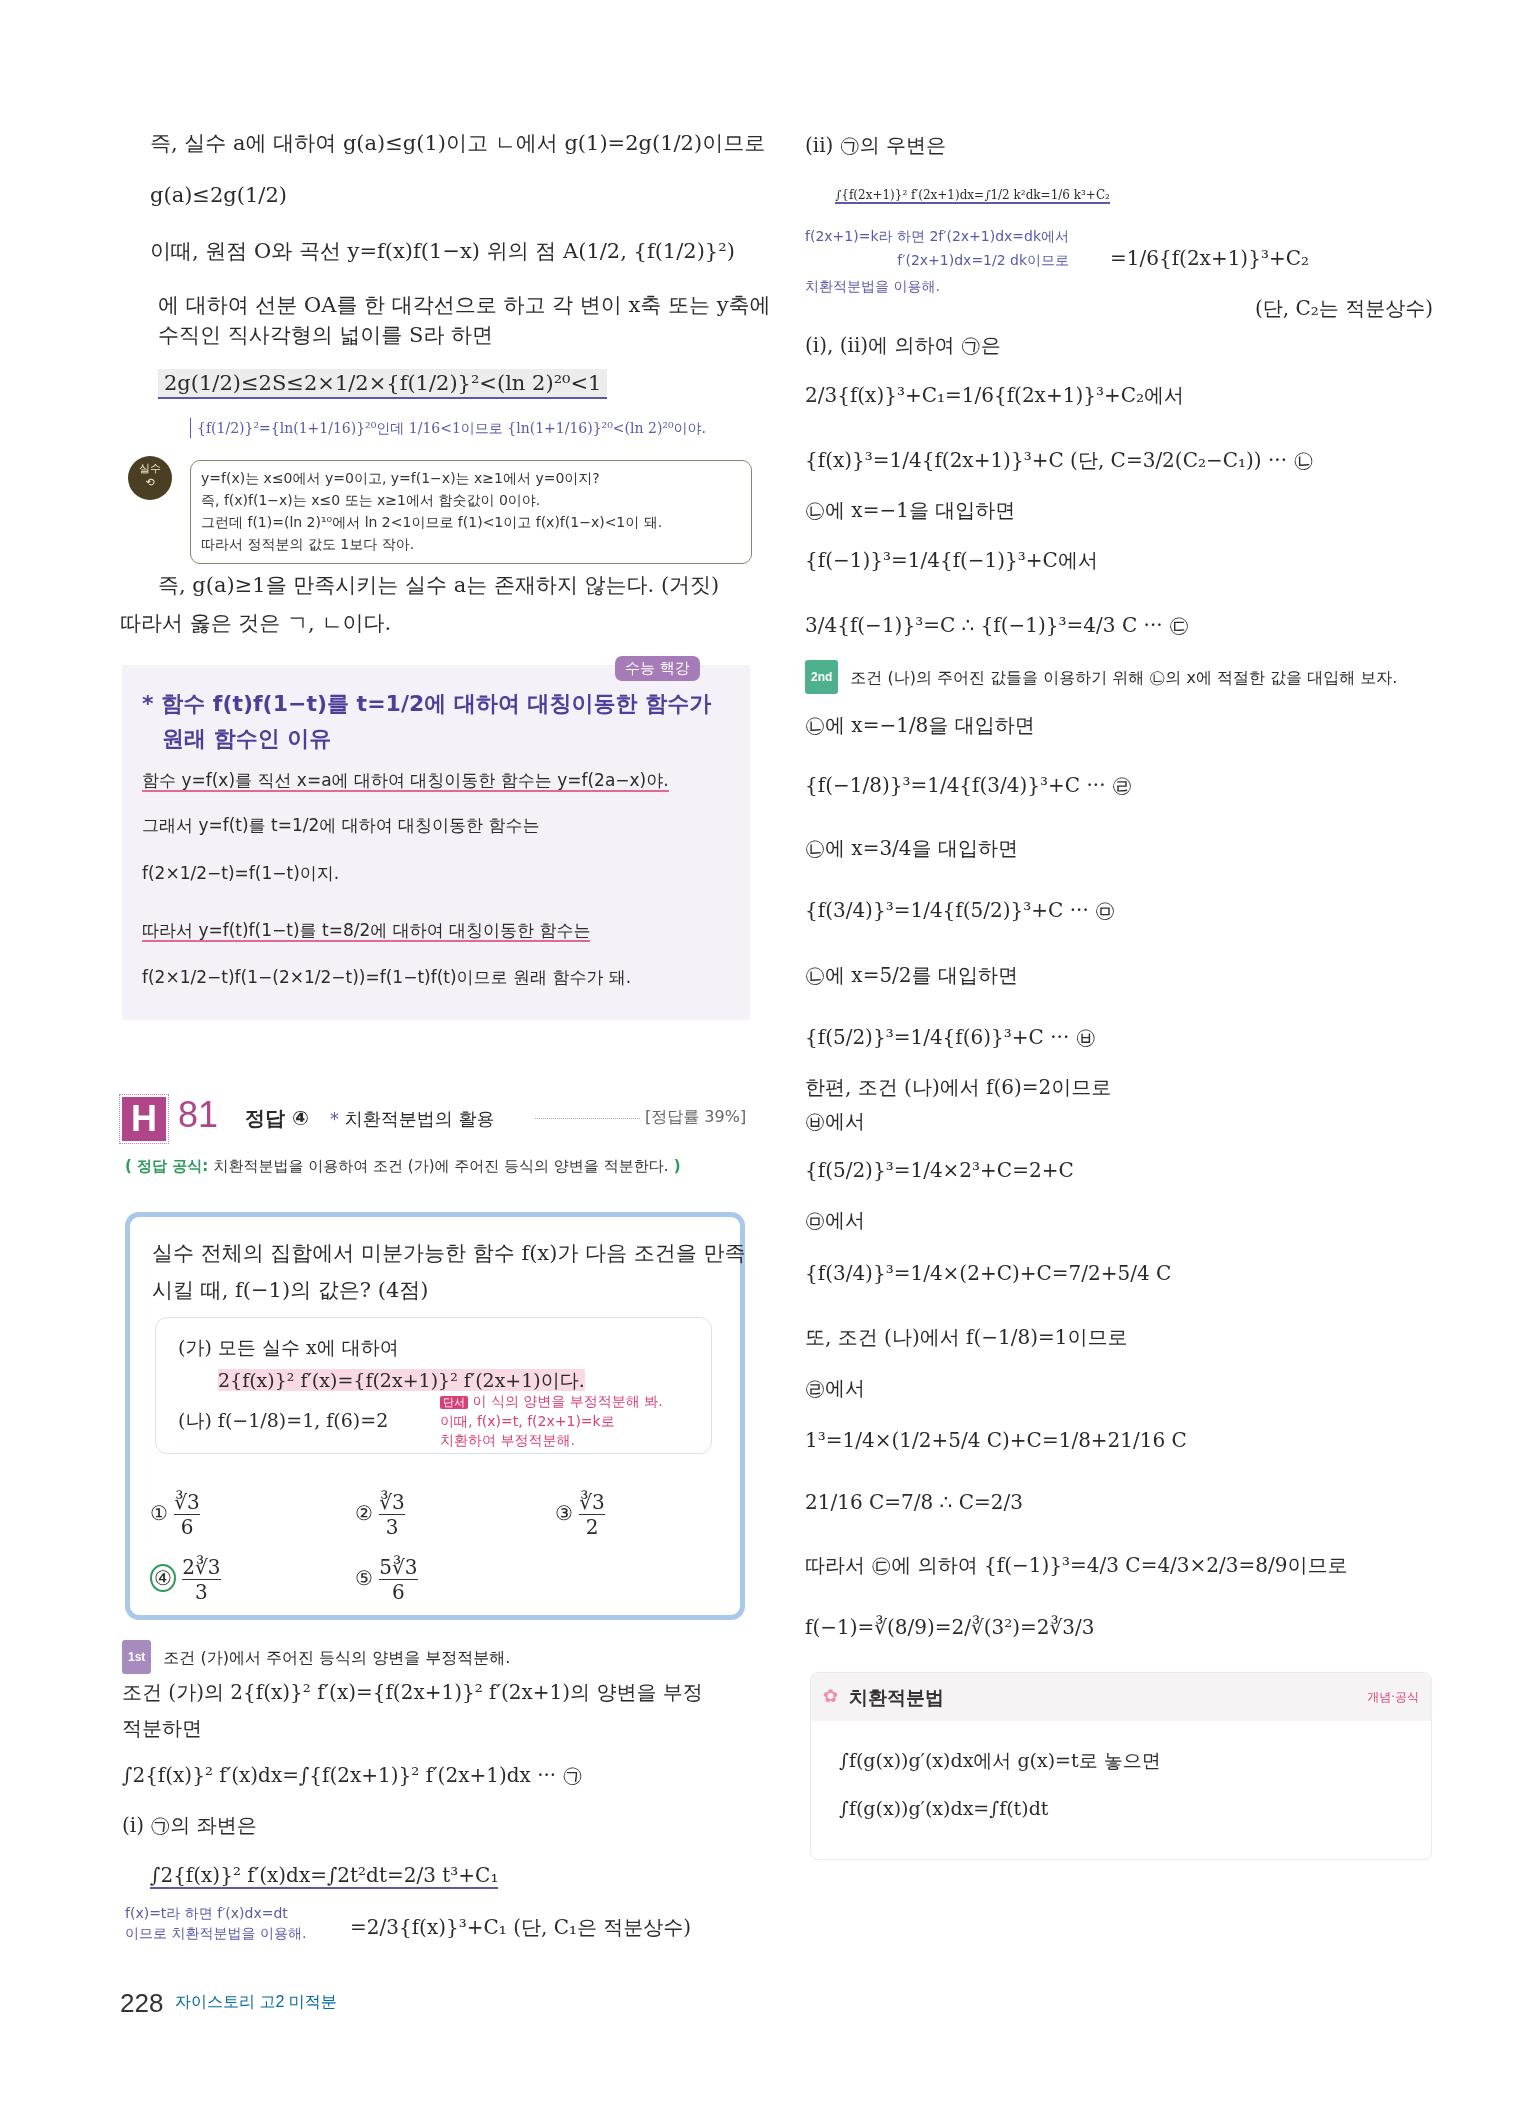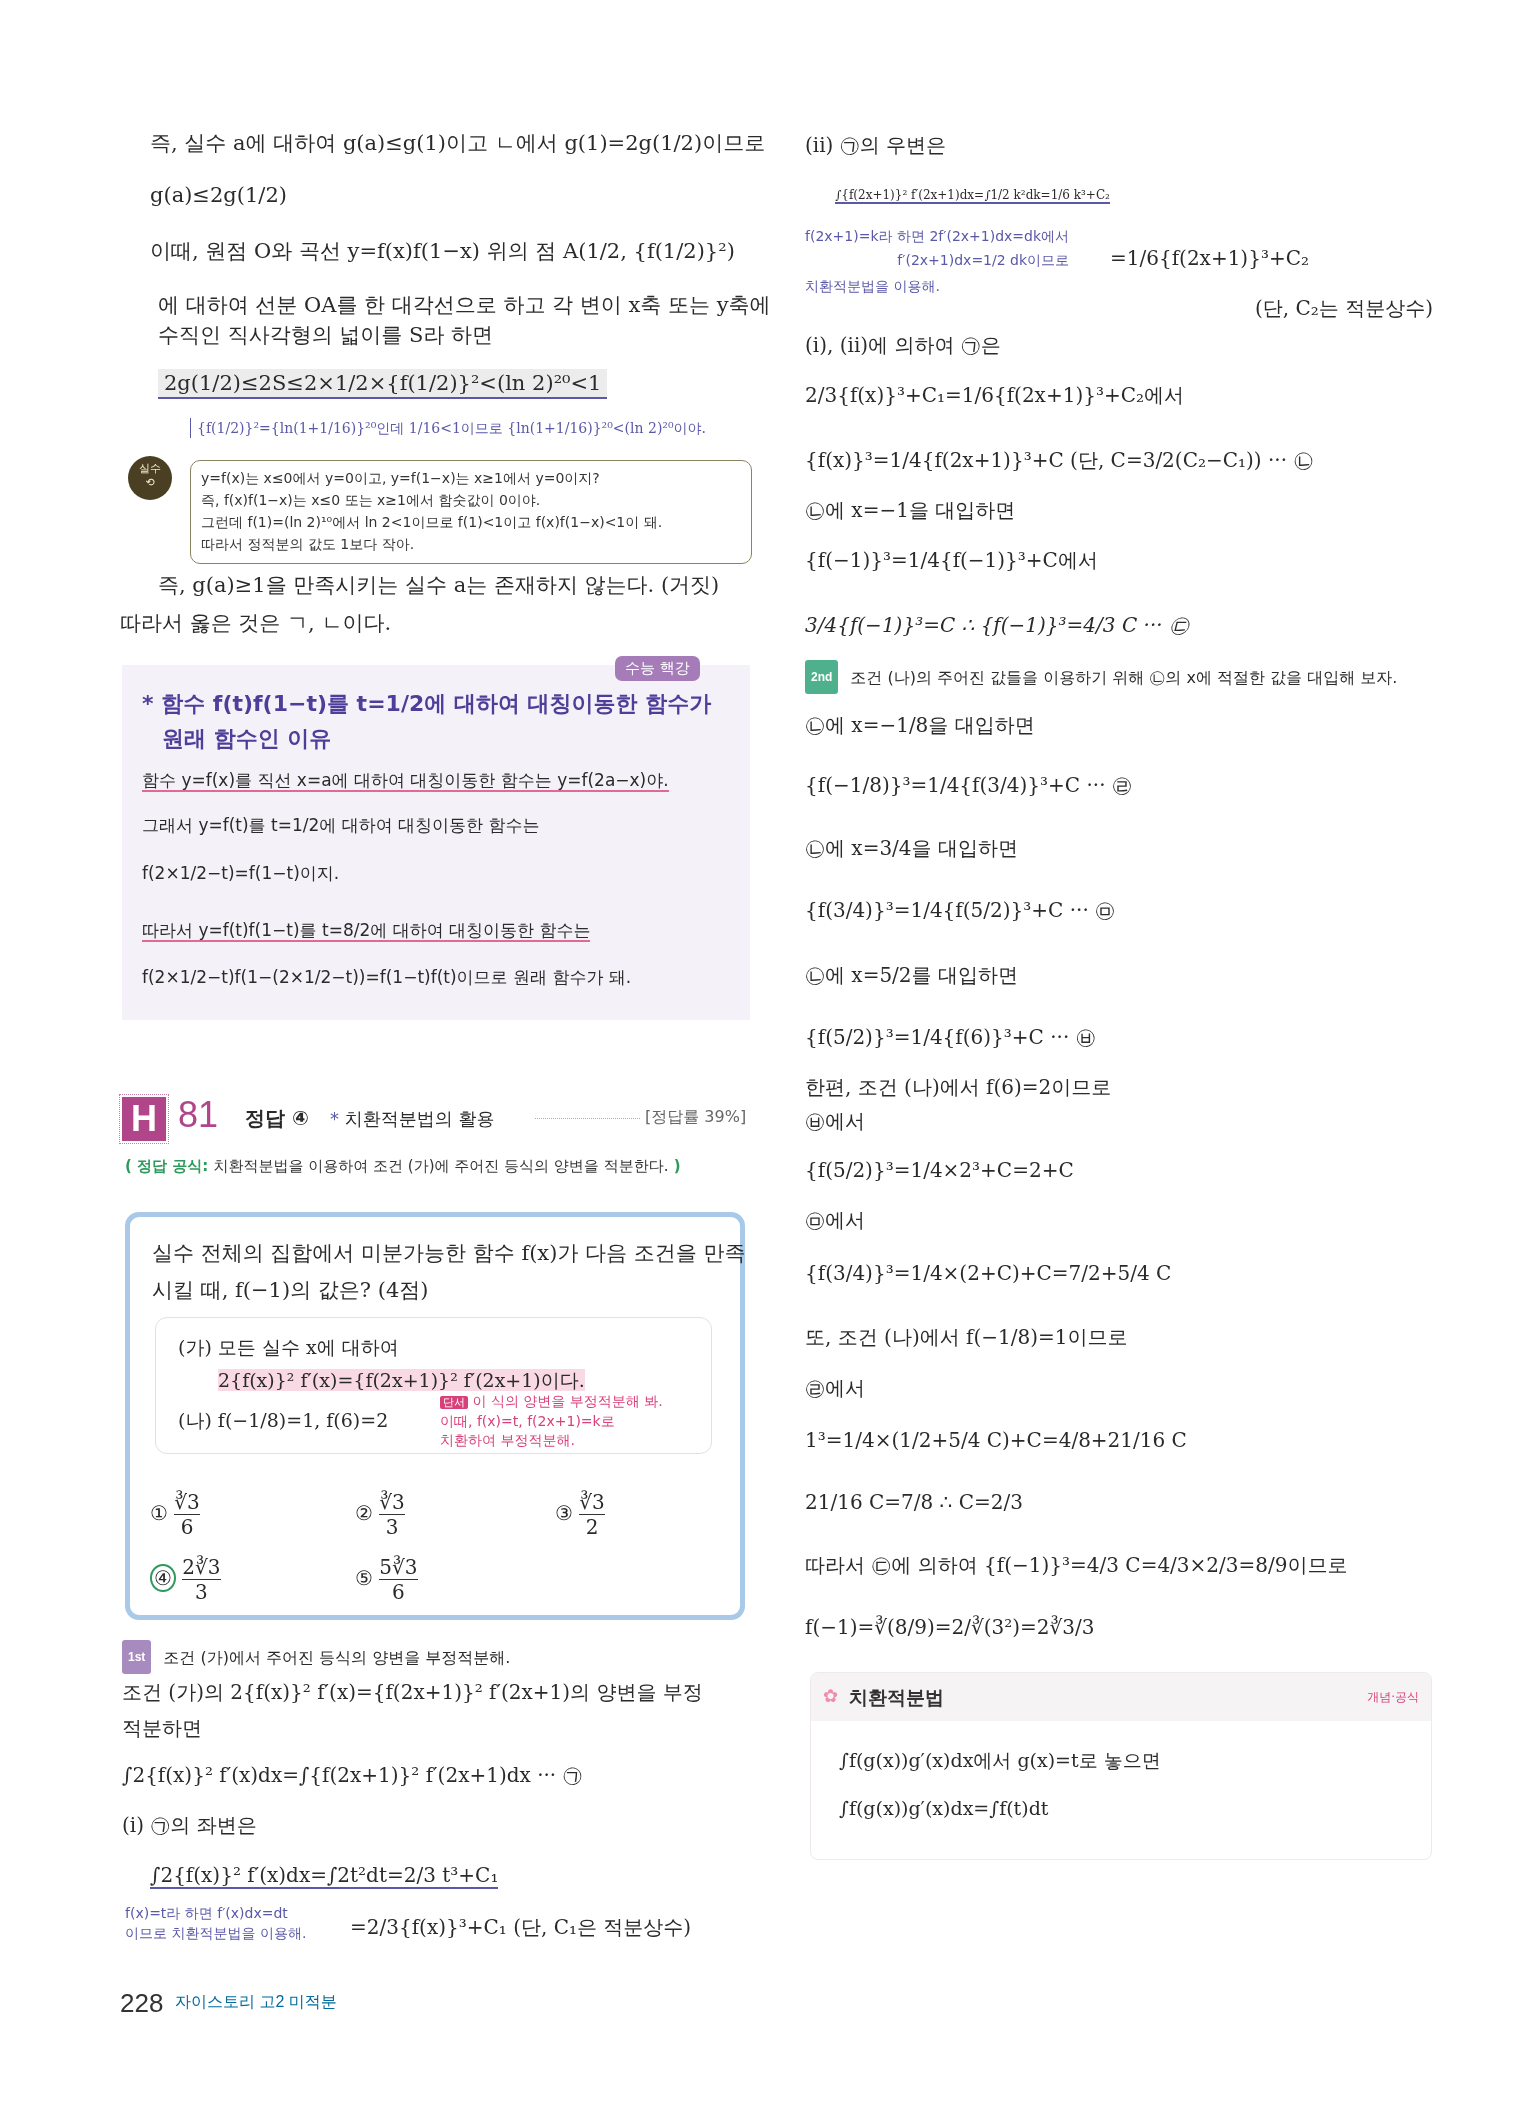--- a/index.html
+++ b/index.html
@@ -128,38 +128,38 @@
   <div style="margin-top:6px;">치환적분법을 이용해.</div>
 </div>
 <div class="line" style="left:1110px;top:243px;font-size:20px;">=1/6{f(2x+1)}³+C₂</div>
 <div class="line" style="left:1255px;top:293px;font-size:20px;">(단, C₂는 적분상수)</div>
 
 <div class="line" style="left:805px;top:330px;font-size:20px;">(i), (ii)에 의하여 ㉠은</div>
 <div class="line" style="left:805px;top:380px;font-size:20px;">2/3{f(x)}³+C₁=1/6{f(2x+1)}³+C₂에서</div>
 <div class="line" style="left:805px;top:445px;font-size:20px;">{f(x)}³=1/4{f(2x+1)}³+C (단, C=3/2(C₂−C₁)) ··· ㉡</div>
 <div class="line" style="left:805px;top:495px;font-size:20px;">㉡에 x=−1을 대입하면</div>
 <div class="line" style="left:805px;top:545px;font-size:20px;">{f(−1)}³=1/4{f(−1)}³+C에서</div>
-<div class="line" style="left:805px;top:610px;font-size:20px;font-style:italic;">3/4{f(−1)}³=C    ∴ {f(−1)}³=4/3 C ··· ㉢</div>
+<div class="line" style="left:805px;top:610px;font-size:20px;">3/4{f(−1)}³=C    ∴ {f(−1)}³=4/3 C ··· ㉢</div>
 
 <div class="line sans" style="left:805px;top:660px;font-size:16px;"><span class="step-tag step2">2nd</span><span>조건 (나)의 주어진 값들을 이용하기 위해 ㉡의 x에 적절한 값을 대입해 보자.</span></div>
 
 <div class="line" style="left:805px;top:710px;font-size:20px;">㉡에 x=−1/8을 대입하면</div>
 <div class="line" style="left:805px;top:770px;font-size:20px;">{f(−1/8)}³=1/4{f(3/4)}³+C ··· ㉣</div>
 <div class="line" style="left:805px;top:833px;font-size:20px;">㉡에 x=3/4을 대입하면</div>
 <div class="line" style="left:805px;top:895px;font-size:20px;">{f(3/4)}³=1/4{f(5/2)}³+C ··· ㉤</div>
 <div class="line" style="left:805px;top:960px;font-size:20px;">㉡에 x=5/2를 대입하면</div>
 <div class="line" style="left:805px;top:1022px;font-size:20px;">{f(5/2)}³=1/4{f(6)}³+C ··· ㉥</div>
 <div class="line" style="left:805px;top:1072px;font-size:20px;">한편, 조건 (나)에서 f(6)=2이므로</div>
 <div class="line" style="left:805px;top:1106px;font-size:20px;">㉥에서</div>
 <div class="line" style="left:805px;top:1155px;font-size:20px;">{f(5/2)}³=1/4×2³+C=2+C</div>
 <div class="line" style="left:805px;top:1205px;font-size:20px;">㉤에서</div>
 <div class="line" style="left:805px;top:1258px;font-size:20px;">{f(3/4)}³=1/4×(2+C)+C=7/2+5/4 C</div>
 <div class="line" style="left:805px;top:1322px;font-size:20px;">또, 조건 (나)에서 f(−1/8)=1이므로</div>
 <div class="line" style="left:805px;top:1373px;font-size:20px;">㉣에서</div>
-<div class="line" style="left:805px;top:1425px;font-size:20px;">1³=1/4×(1/2+5/4 C)+C=4/8+21/16 C</div>
+<div class="line" style="left:805px;top:1425px;font-size:20px;">1³=1/4×(1/2+5/4 C)+C=1/8+21/16 C</div>
 <div class="line" style="left:805px;top:1487px;font-size:20px;">21/16 C=7/8    ∴ C=2/3</div>
 <div class="line" style="left:805px;top:1550px;font-size:20px;">따라서 ㉢에 의하여 {f(−1)}³=4/3 C=4/3×2/3=8/9이므로</div>
 <div class="line" style="left:805px;top:1612px;font-size:20px;">f(−1)=∛(8/9)=2/∛(3²)=2∛3/3</div>
 
 <div class="concept-box">
   <div class="concept-head">
     <span style="position:absolute;left:12px;top:12px;color:#f08cb0;font-size:18px;">✿</span>
     <span class="sans" style="position:absolute;left:38px;top:12px;font-size:19px;font-weight:bold;color:#333;">치환적분법</span>
     <span class="sans" style="position:absolute;right:12px;top:16px;font-size:12px;color:#d8407a;">개념·공식</span>
   </div>

